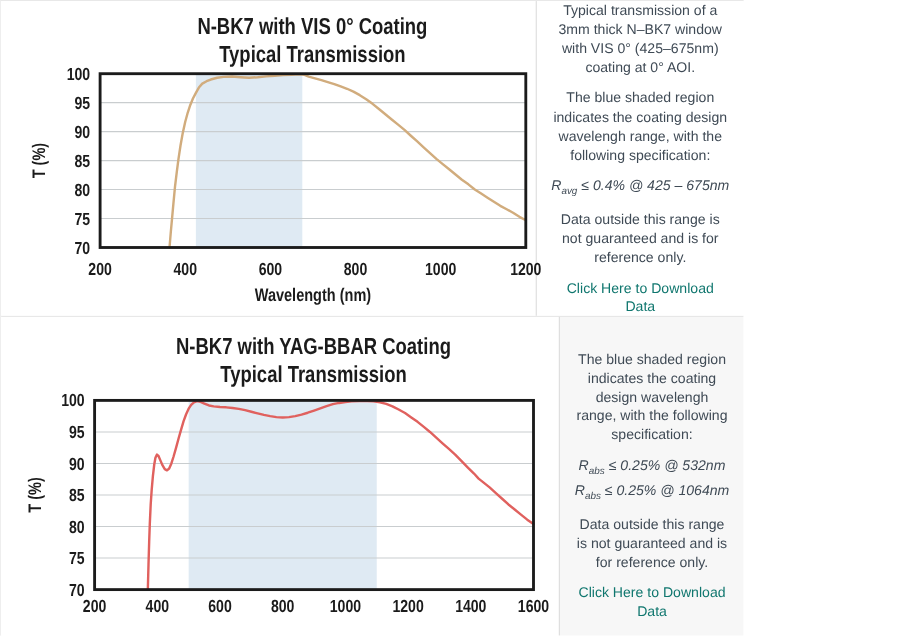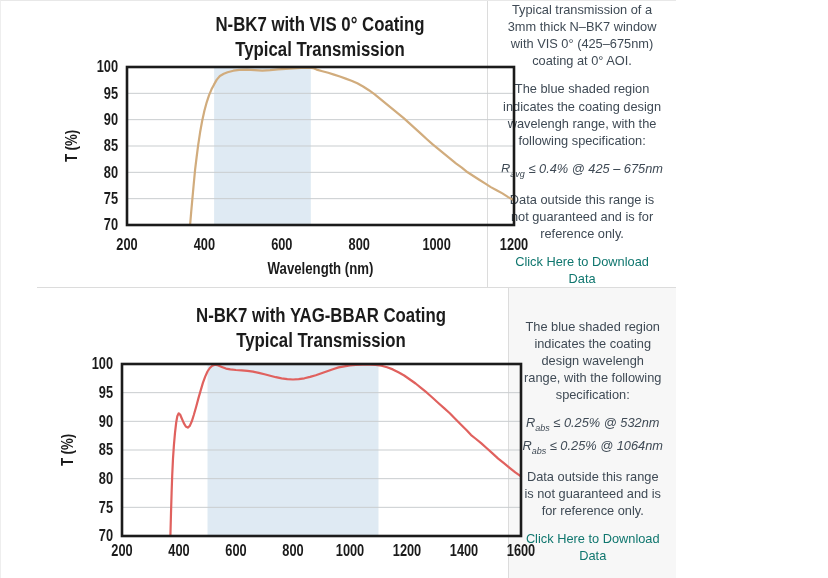--- a/index.html
+++ b/index.html
@@ -1,20 +1,20 @@
 <!DOCTYPE html>
 <html><head>
 <meta charset="utf-8">
 <style>
   * { margin:0; padding:0; box-sizing:border-box; }
   html,body { background:#ffffff; }
   body { font-family:"Liberation Sans", sans-serif; }
   .page {
     position:relative; width:676px; height:578px; overflow:hidden;
-    background:#ffffff; border-top:1px solid #e8e8e8; border-left:1px solid #eeeeee;padding-left:36px;
+    background:#ffffff; border-top:1px solid #e8e8e8; border-left:1px solid #eeeeee;
   }
   .row { display:flex; width:100%; }
   .row-1 { height:287px; border-bottom:1px solid #dcdcdc; }
   .row-2 { height:290px; }
   .chart-cell {
     position:relative; width:545px; height:100%;
     border-right:1px solid #dcdcdc; background:#ffffff;
   }
   .chart-cell svg { position:absolute; left:0; top:0; }
   .text-cell {

